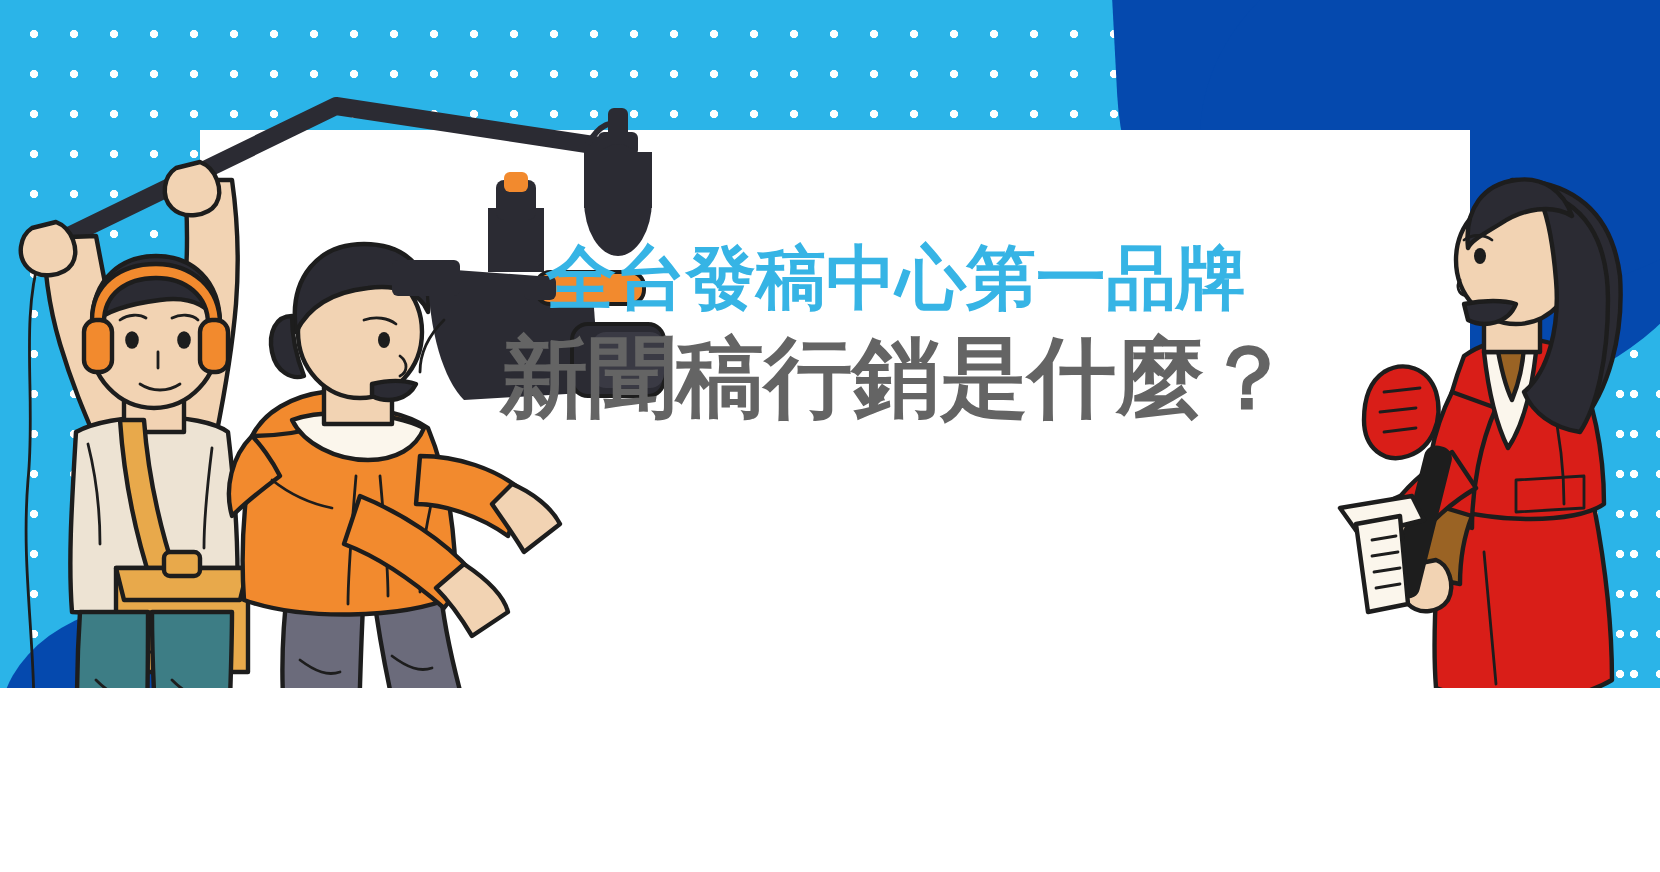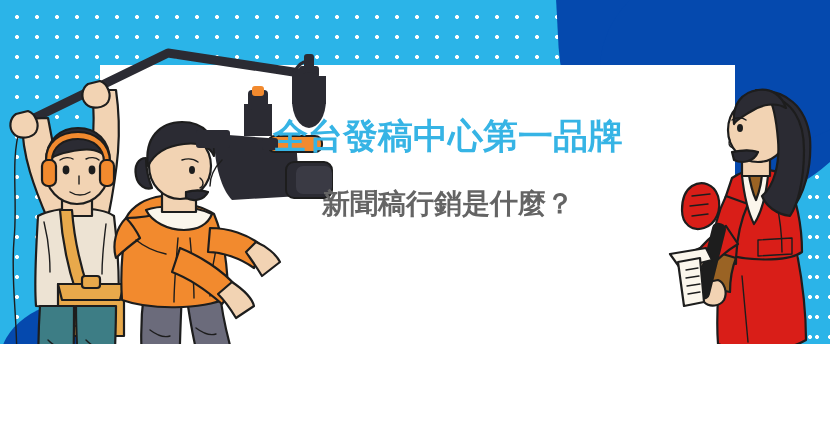--- a/index.html
+++ b/index.html
@@ -6,21 +6,21 @@
   html, body {
     margin: 0;
     padding: 0;
     background: #ffffff;
   }
   .banner {
     position: relative;
     width: 830px;
     height: 344px;
     overflow: hidden;
-    font-family: Liberation Mono, monospace;
+    font-family: Liberation Sans, sans-serif;
     background: #2BB4E8;
   }
   
   .bg-cyan {
     position: absolute;
     inset: 0;
     background: #2BB4E8;
   }
   .bg-dots {
     position: absolute;
@@ -113,22 +113,21 @@
   }
   .headline-main {
     font-size: 35px;
     font-weight: bold;
     color: #36B4E5;
     letter-spacing: 0px;
     line-height: 1.25;
     white-space: nowrap;
   }
   .headline-sub {
-    margin-top: 26px;
-    font-size: 28px;
+    font-size: 44px;
     font-weight: bold;
     color: #646464;
     line-height: 1.25;
     white-space: nowrap;
   }
   .headline-tag {
     margin-top: 8px;
     font-size: 23px;
     font-weight: bold;
     color: #111111;

